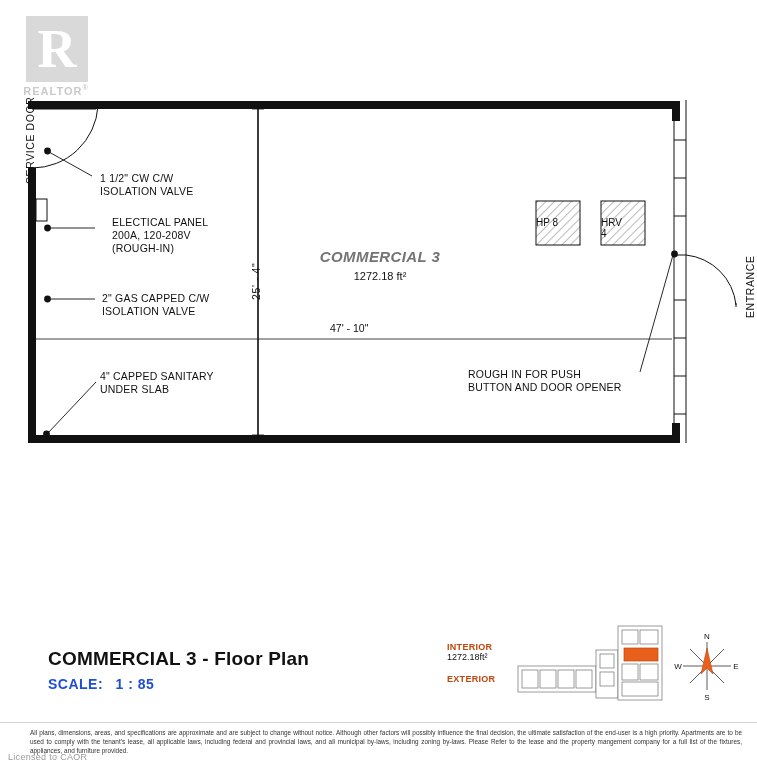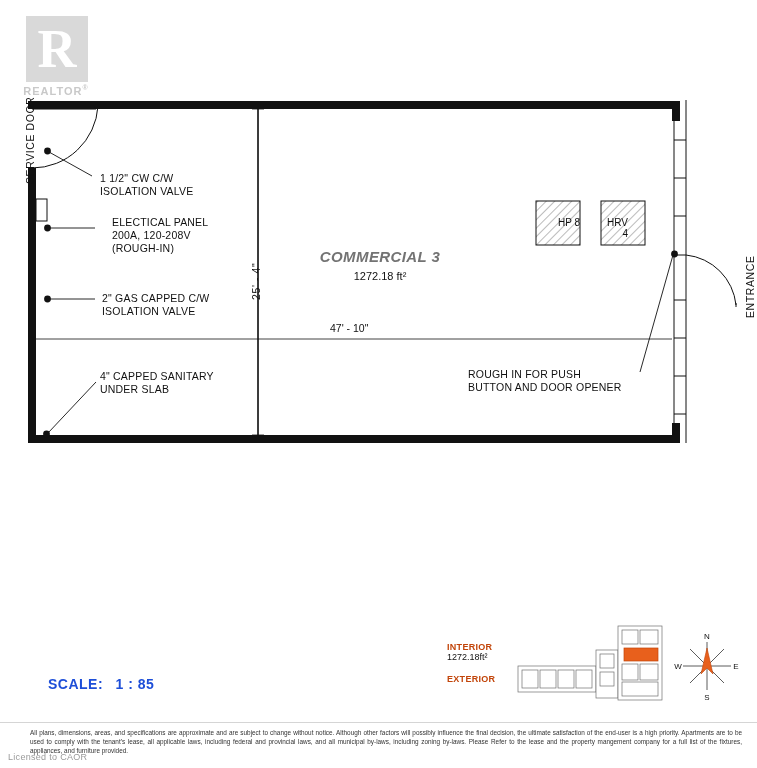--- a/index.html
+++ b/index.html
@@ -102,21 +102,21 @@
   }
   .dim {
     position: absolute;
     font-size: 10.5px;
     color: #111;
   }
   .eqbox-label {
     position: absolute;
     font-size: 10px;
     color: #111;
-    text-align: right;
+    text-align: left;
   }
 
   
   .title-main {
     position: absolute;
     left: 48px;
     top: 648px;
     font-size: 19px;
     font-weight: bold;
     letter-spacing: .2px;
@@ -318,20 +318,21 @@
   <div class="callout" style="left:112px; top:216px;">ELECTICAL PANEL
 200A, 120-208V
 (ROUGH-IN)</div>
   <div class="callout" style="left:102px; top:292px;">2" GAS CAPPED C/W
 ISOLATION VALVE</div>
   <div class="callout" style="left:100px; top:370px;">4" CAPPED SANITARY
 UNDER SLAB</div>
   <div class="callout" style="left:468px; top:368px;">ROUGH IN FOR PUSH
 BUTTON AND DOOR OPENER</div>
 
+  <div class="title-main">COMMERCIAL 3 - Floor Plan</div>
   <div class="title-scale">
     <span>SCALE:</span>
     <span style="margin-left:8px;">1 : 85</span>
   </div>
 
   <div class="legend">
     <div class="key">INTERIOR</div>
     <div class="val">1272.18ft²</div>
     <div class="key">EXTERIOR</div>
     <div class="val"></div>

